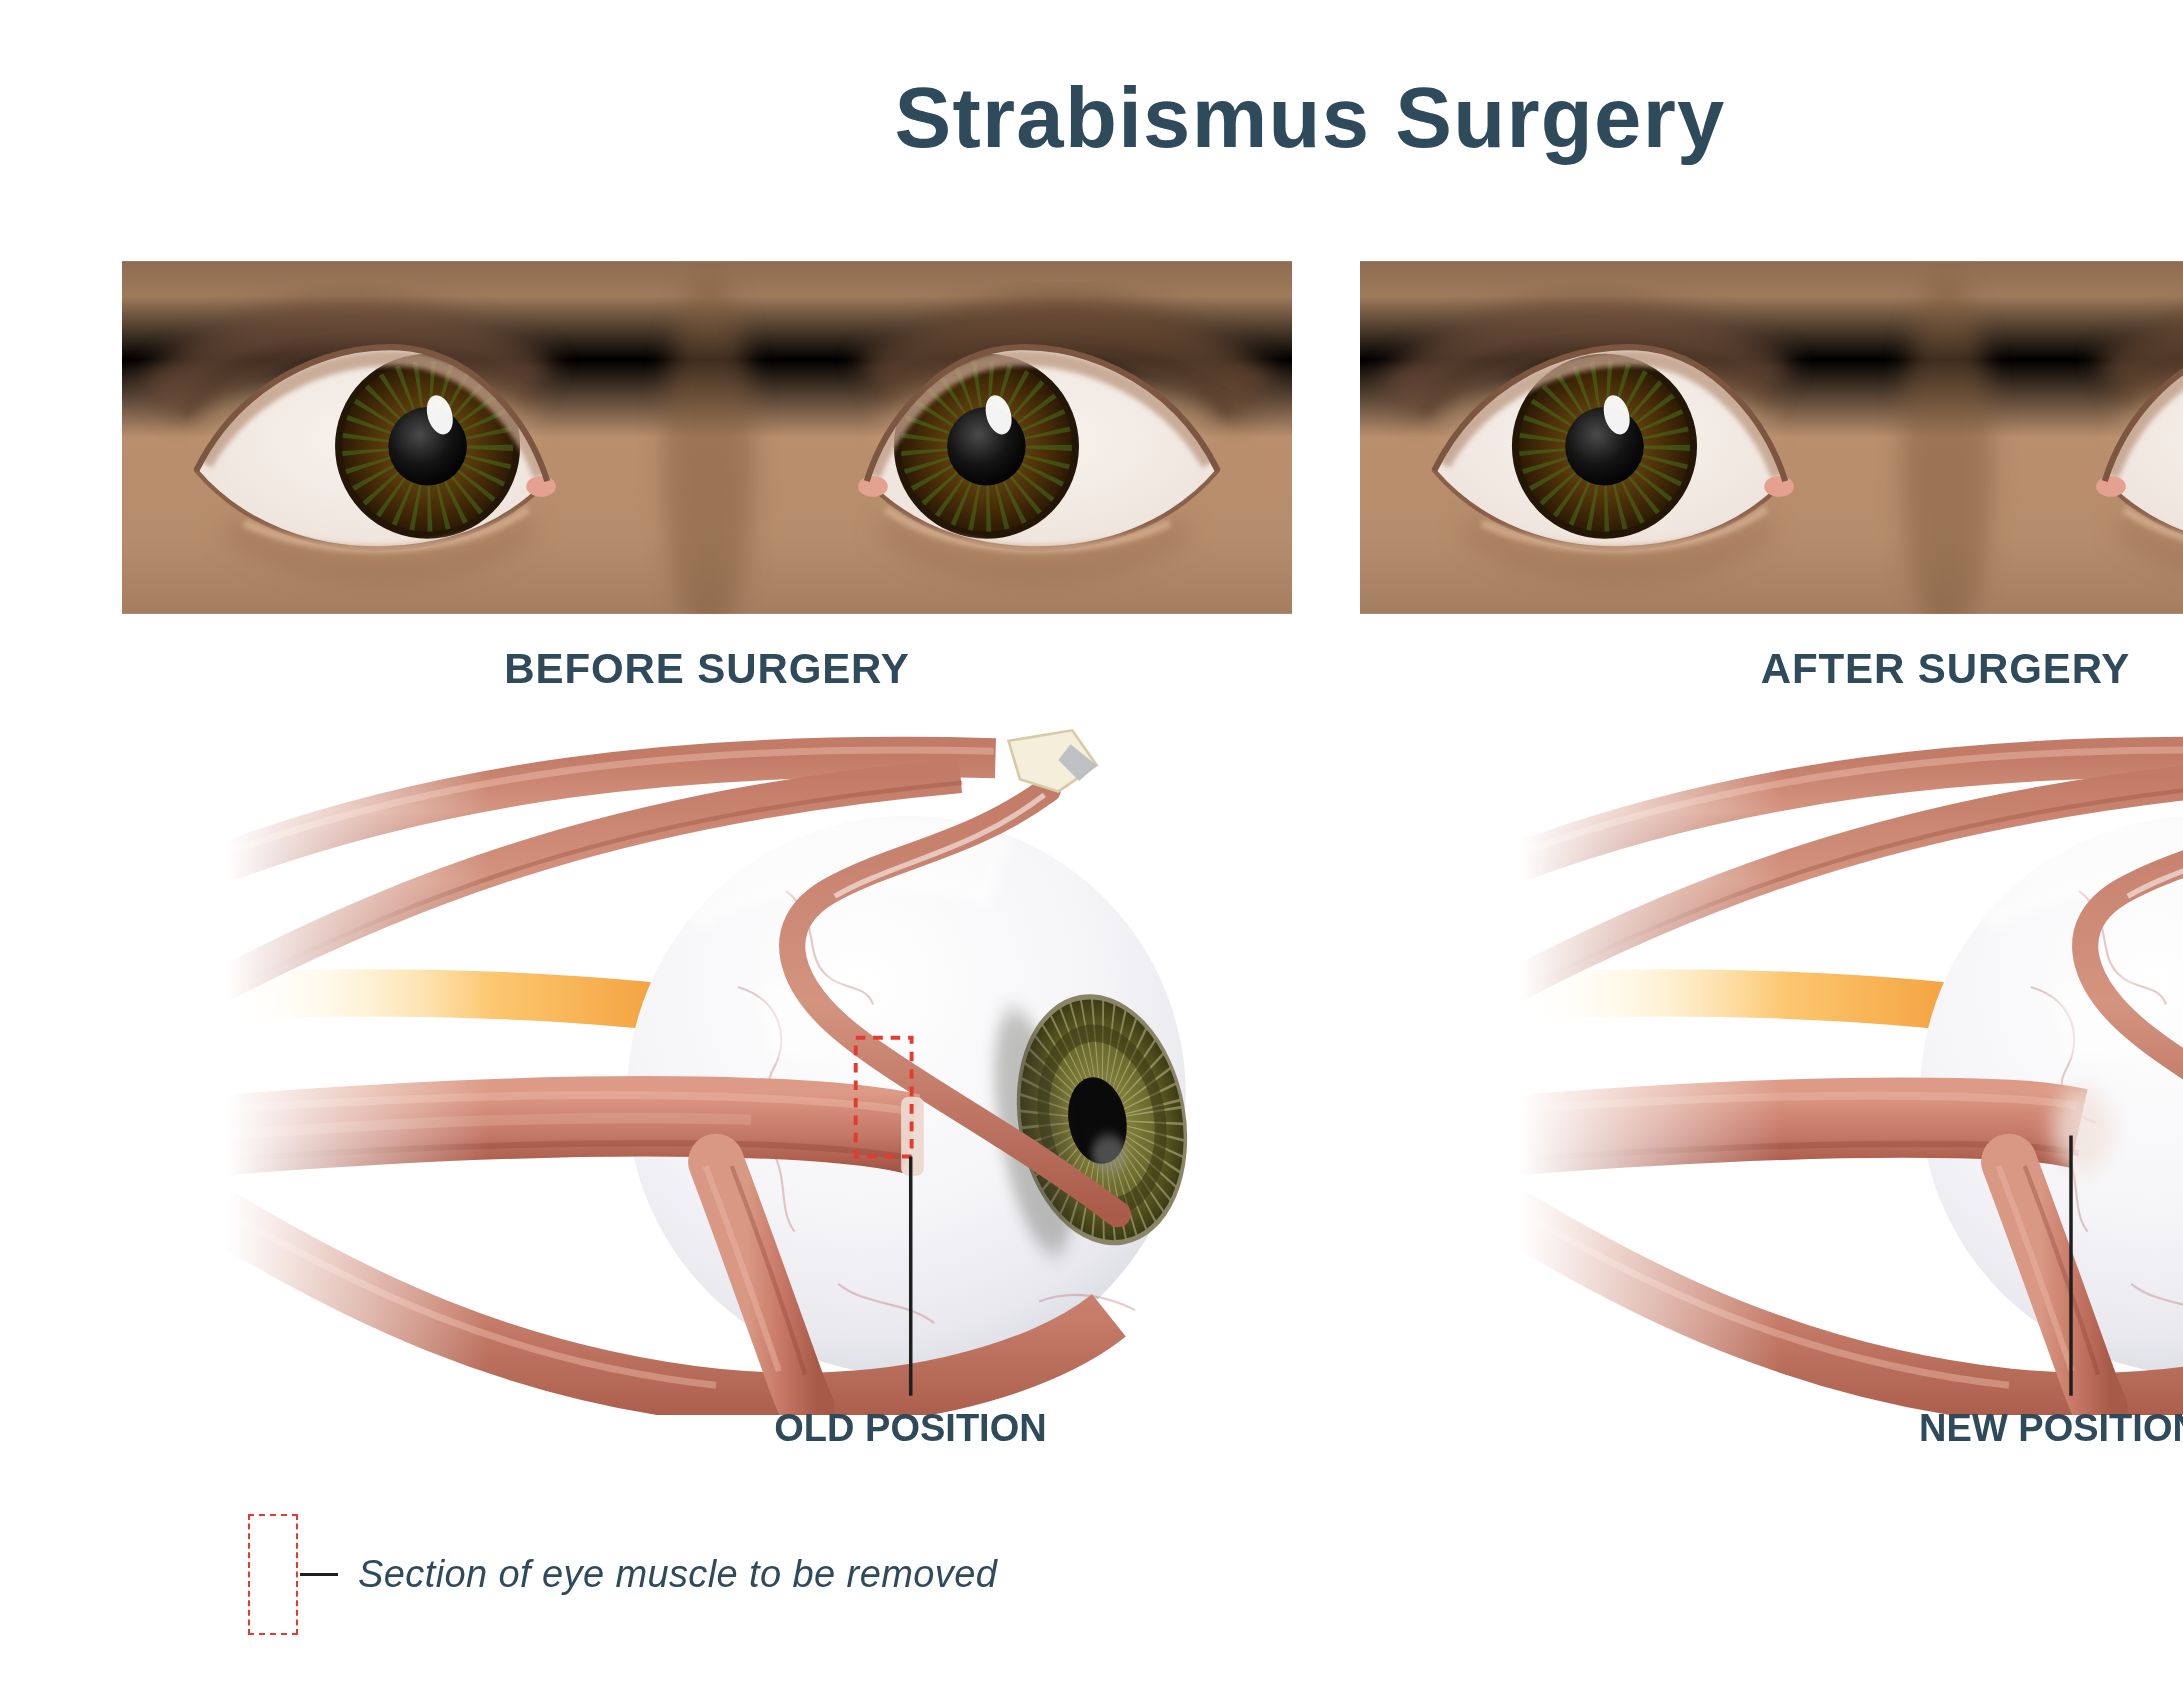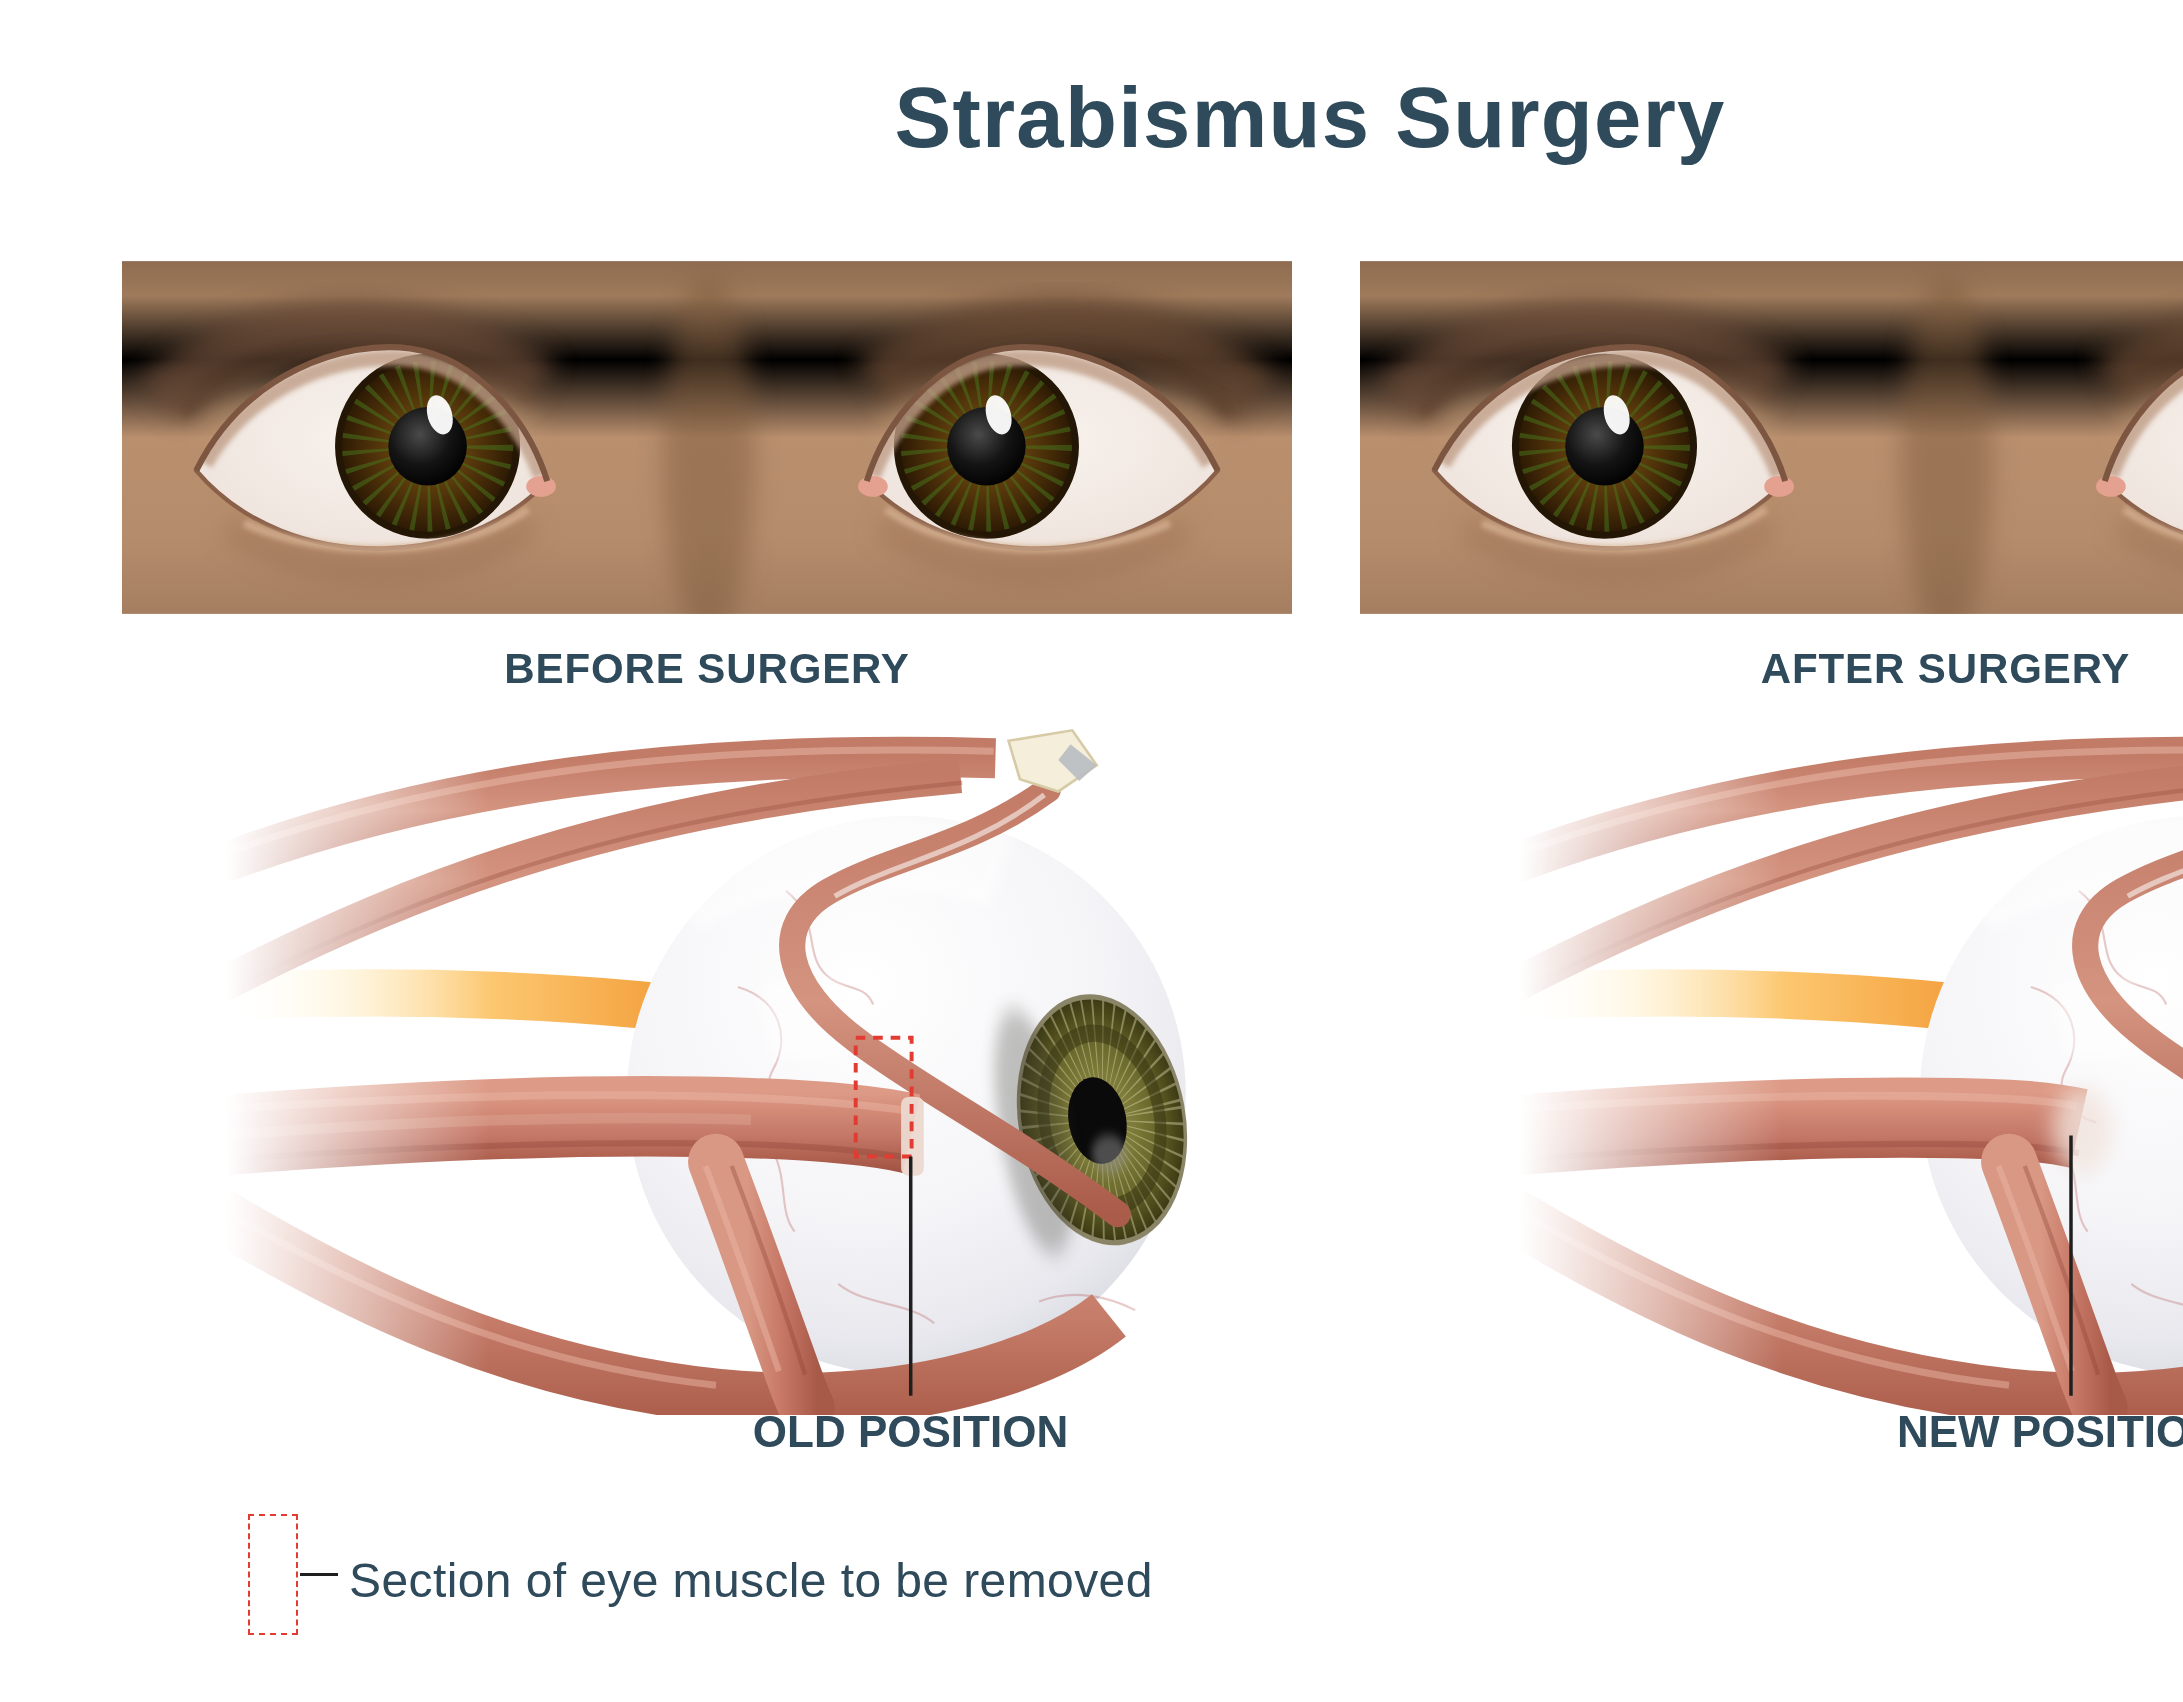--- a/index.html
+++ b/index.html
@@ -4,36 +4,36 @@
 <style>
   html,body{margin:0;padding:0;background:#ffffff;}
   .canvas{position:relative;width:2620px;height:1703px;background:#fff;overflow:hidden;
           font-family:"Liberation Sans",sans-serif;}
   .title{position:absolute;left:0;top:69px;width:2620px;text-align:center;
          font-size:85px;font-weight:600;letter-spacing:1.3px;color:var(--c-heading,#2e4a5b);}
   .panel-label{position:absolute;text-align:center;font-size:42px;font-weight:700;
          letter-spacing:0.9px;color:var(--c-heading,#2e4a5b);}
   .label-before{left:122px;top:645px;width:1170px;}
   .label-after{left:1360px;top:645px;width:1171px;}
-  .pos-label{position:absolute;text-align:center;font-size:44px;font-weight:700;
+  .pos-label{position:absolute;text-align:center;font-size:38px;font-weight:700;
          letter-spacing:0px;color:var(--c-heading,#2e4a5b);}
   .pos-old{left:692px;top:1407px;width:437px;}
   .pos-new{left:1841px;top:1407px;width:437px;}
   .photo{position:absolute;top:261px;width:1170px;height:353px;}
   .photo-before{left:122px;}
   .photo-after{left:1360px;}
   .diagram{position:absolute;top:725px;width:978px;height:690px;}
   .diagram-before{left:227px;}
   .diagram-after{left:1520px;}
   .legend-swatch{position:absolute;left:248px;top:1514px;width:46px;height:117px;
          border:2.2px dashed var(--c-legend_dash,#e23b32);background:transparent;}
   .legend-connector{position:absolute;left:300px;top:1573px;width:38px;height:2.6px;
          background:var(--c-pointer,#2a2a2a);}
-  .legend-text{position:absolute;left:349px;top:1553px;width:1048px;font-size:48px;
-         font-weight:500;color:var(--c-heading,#2e4a5b);letter-spacing:0.4px;}
+  .legend-text{position:absolute;left:358px;top:1553px;width:1048px;font-size:38px;
+         font-weight:500;color:var(--c-heading,#2e4a5b);letter-spacing:0.4px;font-style:italic;}
 </style>
 </head>
 <body>
 
 <div class="canvas">
 
   <div class="title">Strabismus Surgery</div>
 
   <svg class="photo photo-before" viewBox="0 0 1340 404">
     <defs>

